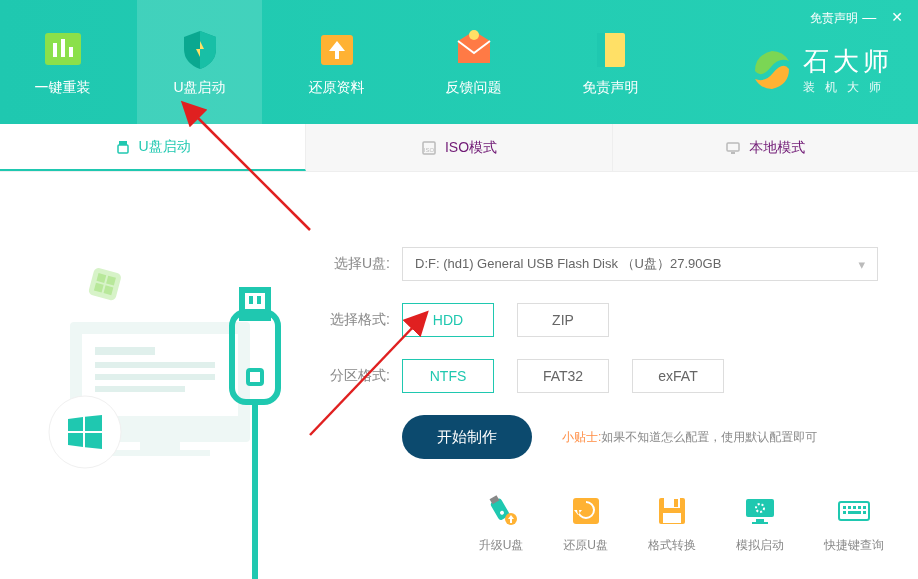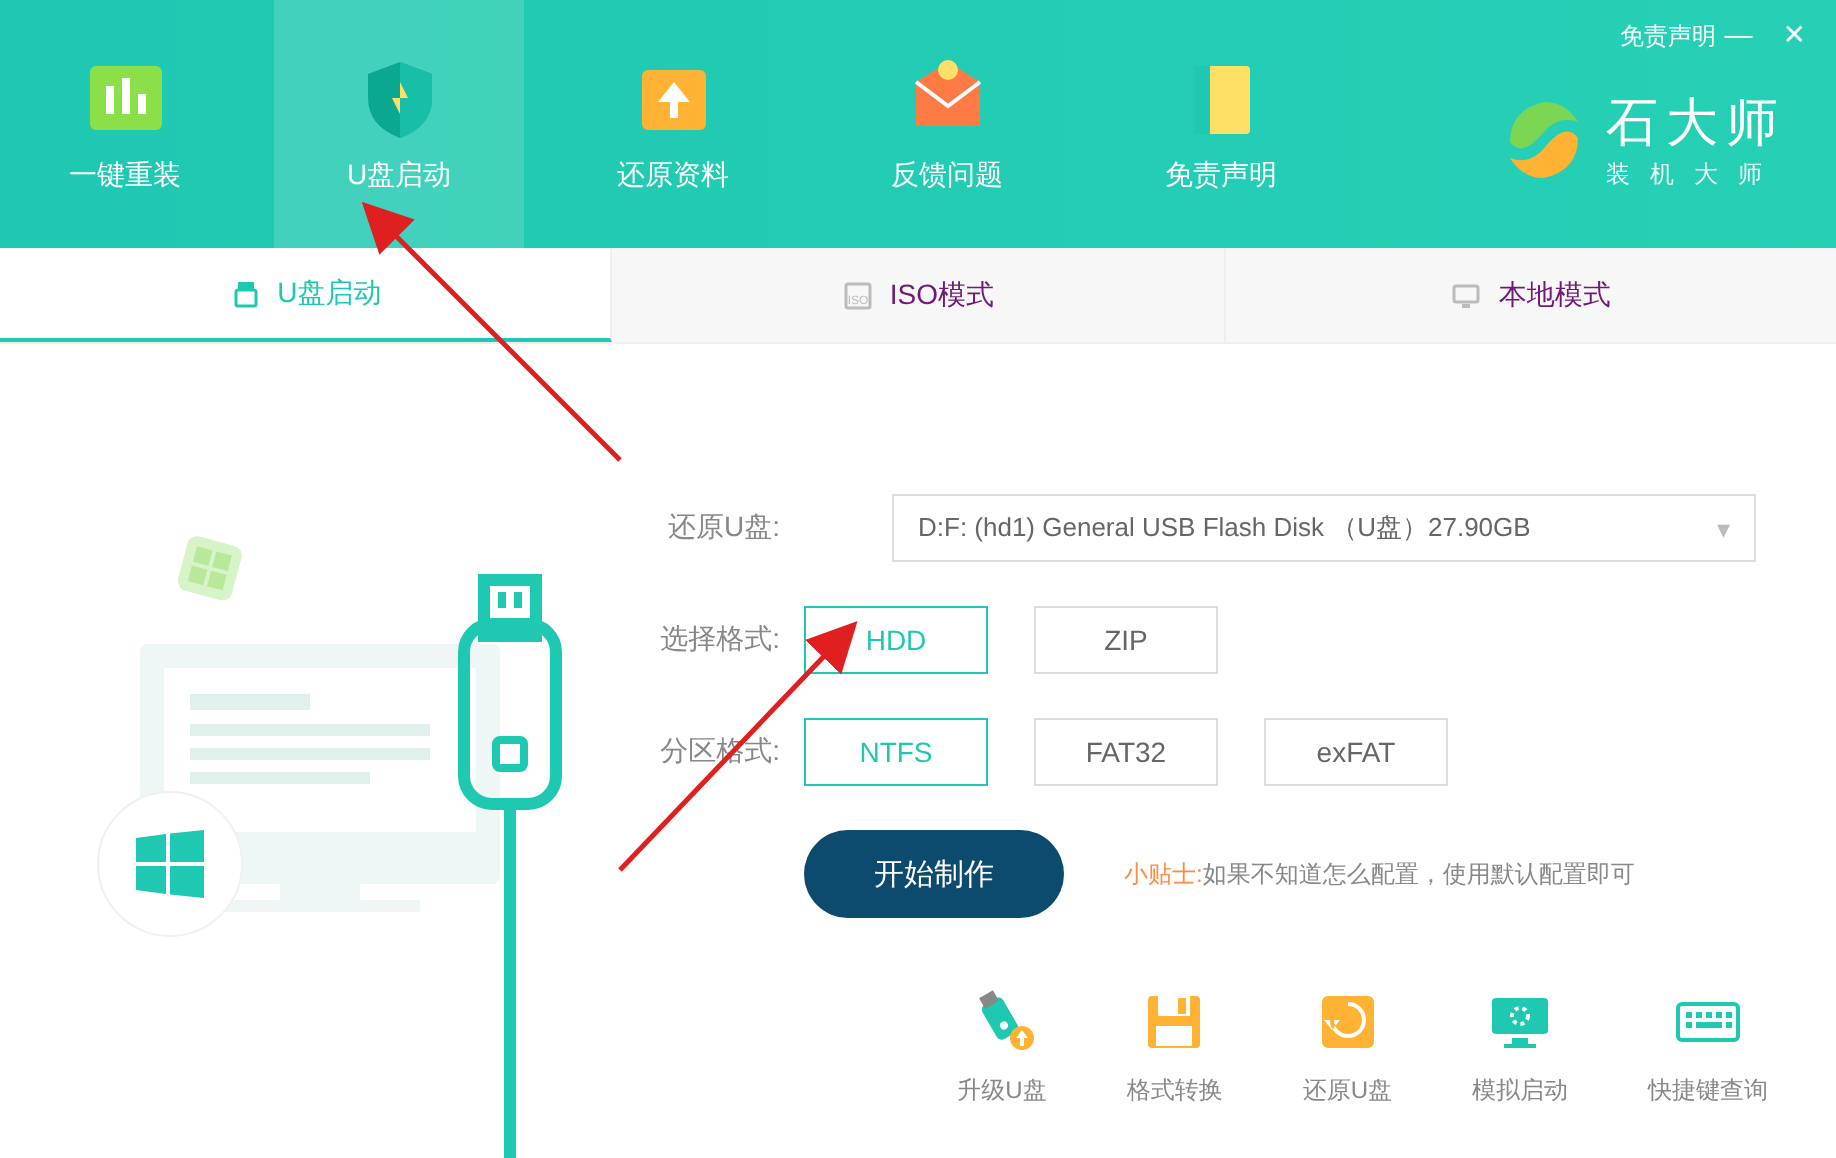--- a/index.html
+++ b/index.html
@@ -25,21 +25,21 @@
 .subtab.active { background: #fff; color: #1fc8b0; border-bottom: 2px solid #1fc8b0; }
 .subtab:last-child { border-right: none; }
 
 
 .main { display: flex; height: 416px; }
 .illustration { width: 310px; position: relative; }
 .illust-svg { position: absolute; inset: 0; }
 .form-area { flex: 1; padding: 75px 40px 0 10px; }
 .form-row { display: flex; align-items: center; margin-bottom: 22px; gap: 12px; }
 .form-label { color: #888; font-size: 14px; width: 70px; text-align: right; }
-.select-box { flex: 1; height: 34px; border: 1px solid #ddd; display: flex; align-items: center; padding: 0 12px; font-size: 13px; color: #666; justify-content: space-between; cursor: pointer; font-family: "Consolas", monospace; margin-left: 44px; }
+.select-box { flex: 1; height: 34px; border: 1px solid #ddd; display: flex; align-items: center; padding: 0 12px; font-size: 13px; color: #666; justify-content: space-between; cursor: pointer; font-family: "Consolas", monospace; }
 .opt-group { display: flex; gap: 23px; }
 .opt-btn { width: 92px; height: 34px; border: 1px solid #ddd; display: flex; align-items: center; justify-content: center; font-size: 14px; color: #666; cursor: pointer; }
 .opt-btn.selected { border-color: #1fc8b0; color: #1fc8b0; }
 .start-row { display: flex; align-items: center; gap: 30px; margin-top: 20px; margin-left: 82px; }
 .start-btn { width: 130px; height: 44px; border-radius: 22px; background: #0c4a6e; color: #fff; display: flex; align-items: center; justify-content: center; font-size: 15px; cursor: pointer; }
 .tip-text { font-size: 12px; color: #888; }
 .tip-label { color: #ff8c42; }
 
 
 .bottom-tools { position: absolute; bottom: 25px; right: 34px; display: flex; gap: 40px; }
@@ -184,21 +184,21 @@
             <rect x="10" width="8" height="8" fill="#b8e89a"></rect>
             <rect y="10" width="8" height="8" fill="#b8e89a"></rect>
             <rect x="10" y="10" width="8" height="8" fill="#b8e89a"></rect>
           </g>
         </g>
     </svg>
   </div>
 
   <div class="form-area">
     <div class="form-row">
-      <span class="form-label">还原U盘:</span>
+      <span class="form-label">选择U盘:</span>
       <div class="select-box">
         <span>D:F: (hd1) General USB Flash Disk （U盘）27.90GB</span>
         <span style="color:#bbb">▾</span>
       </div>
     </div>
 
     <div class="form-row">
       <span class="form-label">选择格式:</span>
       <div class="opt-group">
         <div class="opt-btn selected">HDD</div>
@@ -235,36 +235,36 @@
           </g>
           <circle cx="28" cy="26" r="6" fill="#ffb233"></circle>
           <path d="M28 22 L31 26 L29 26 L29 30 L27 30 L27 26 L25 26 Z" fill="#fff"></path>
         </svg>
     </div>
     <span class="tool-label">升级U盘</span>
   </div>
   <div class="tool-item">
     <div class="tool-icon">
       <svg width="36" height="36" viewBox="0 0 36 36">
+          <rect x="5" y="5" width="26" height="26" rx="3" fill="#ffb233"></rect>
+          <path d="M18 10 A7 7 0 1 1 11 17 L14 17 L10 22 L6 17 L9 17 A9 9 0 1 0 18 8 Z" fill="#fff"></path>
+        </svg>
+    </div>
+    <span class="tool-label">还原U盘</span>
+  </div>
+  <div class="tool-item">
+    <div class="tool-icon">
+      <svg width="36" height="36" viewBox="0 0 36 36">
           <rect x="5" y="5" width="26" height="26" rx="2" fill="#ffb233"></rect>
           <rect x="10" y="5" width="16" height="10" fill="#fff"></rect>
           <rect x="20" y="6" width="4" height="8" fill="#ffb233"></rect>
           <rect x="9" y="20" width="18" height="10" fill="#fff"></rect>
         </svg>
     </div>
     <span class="tool-label">格式转换</span>
-  </div>
-  <div class="tool-item">
-    <div class="tool-icon">
-      <svg width="36" height="36" viewBox="0 0 36 36">
-          <rect x="5" y="5" width="26" height="26" rx="3" fill="#ffb233"></rect>
-          <path d="M18 10 A7 7 0 1 1 11 17 L14 17 L10 22 L6 17 L9 17 A9 9 0 1 0 18 8 Z" fill="#fff"></path>
-        </svg>
-    </div>
-    <span class="tool-label">还原U盘</span>
   </div>
   <div class="tool-item">
     <div class="tool-icon">
       <svg width="36" height="36" viewBox="0 0 36 36">
           <rect x="4" y="6" width="28" height="18" rx="2" fill="#1fc8b0"></rect>
           <circle cx="18" cy="15" r="4" fill="none" stroke="#fff" stroke-width="2" stroke-dasharray="2 2"></circle>
           <rect x="14" y="26" width="8" height="3" fill="#1fc8b0"></rect>
           <rect x="10" y="29" width="16" height="2" fill="#1fc8b0"></rect>
         </svg>
     </div>

